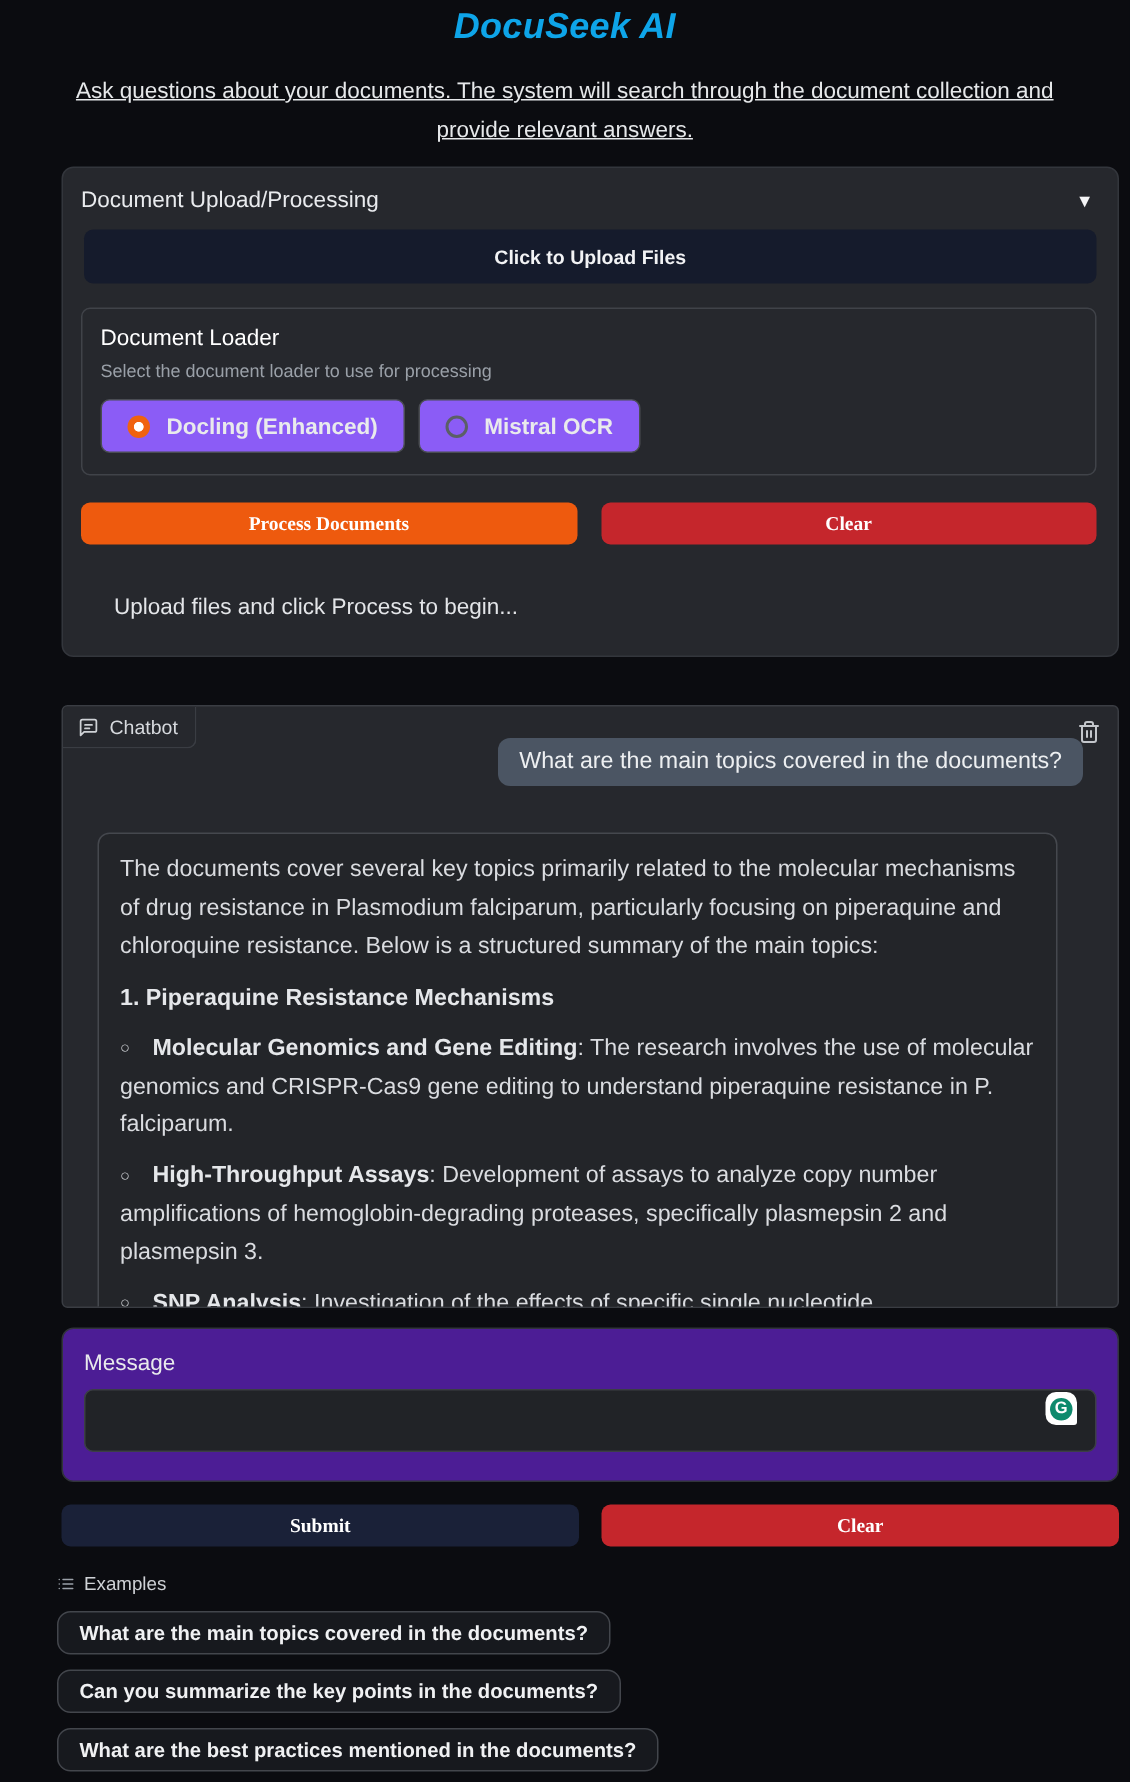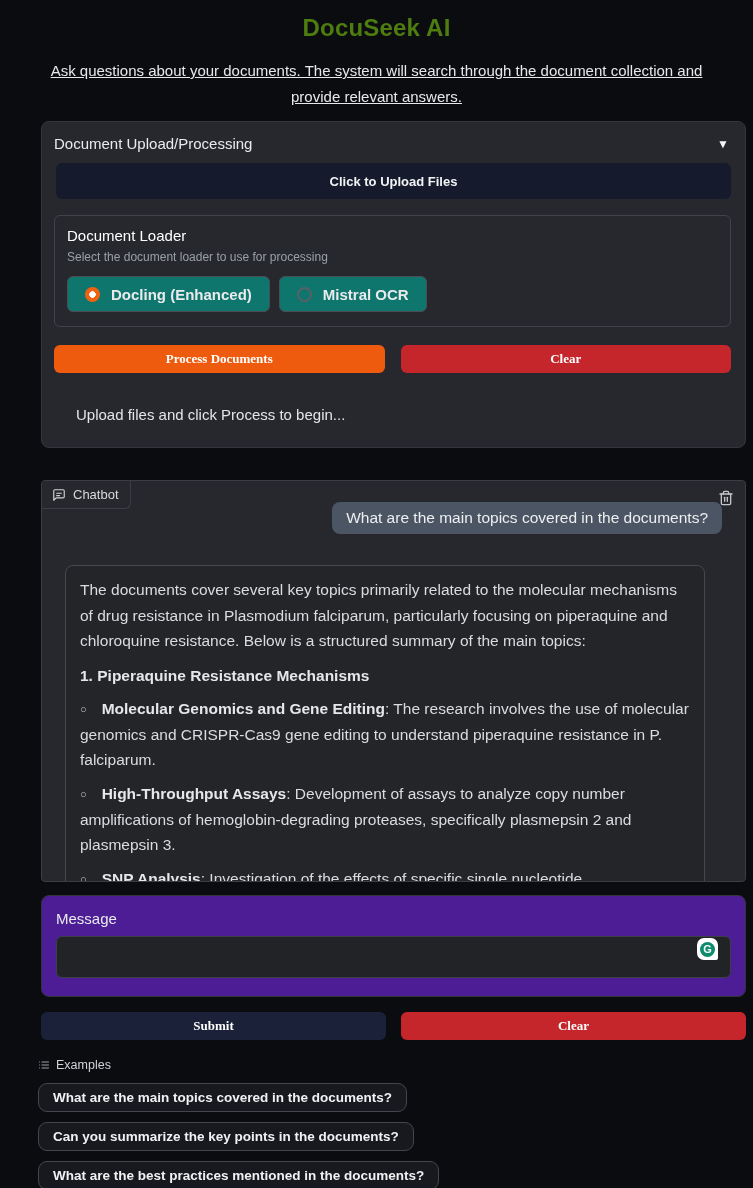--- a/index.html
+++ b/index.html
@@ -6,22 +6,22 @@
   html, body { width: 753px; height: 1188px; overflow: hidden; }
   body {
     background: #0b0c10;
     font-family: "Liberation Sans", "DejaVu Sans", sans-serif;
     color: #e6e8ea;
   }
   .page { width: 753px; height: 1188px; position: relative; }
 
   
   .app-title {
-    padding-top: 14px; text-align: center;
-    font-size: 24px; font-weight: 700; color: #4d7c0f; letter-spacing: 0.2px;
+    padding-top: 4px; text-align: center;
+    font-size: 24px; font-weight: 700; color: #0ea5e9; letter-spacing: 0.2px; font-style: italic;
   }
   .app-desc {
     margin: 16px auto 0; max-width: 700px; text-align: center;
     font-size: 15px; line-height: 1.7; color: #e6e8ea; text-decoration: underline;
   }
 
   
   .col { margin-left: 41px; margin-right: 7px; }
 
   
@@ -42,21 +42,21 @@
   }
   .loader-box {
     margin: 16px 14px 0 12px; border: 1px solid #404349; border-radius: 6px;
     padding: 11px 12px 14px;
   }
   .loader-label { font-size: 15px; color: #ffffff; }
   .loader-info { margin-top: 6px; font-size: 12px; color: #9aa0a8; }
   .radio-row { margin-top: 12px; display: flex; gap: 9px; }
   .radio-opt {
     display: flex; align-items: center; gap: 11px; height: 36px; padding: 0 17px;
-    border: 1px solid #4a4d53; border-radius: 6px; background: #0f766e;
+    border: 1px solid #4a4d53; border-radius: 6px; background: #8b5cf6;
     font-size: 15px; font-weight: 600; color: #e9eaec; cursor: pointer;
   }
   .radio-dot {
     width: 15px; height: 15px; border-radius: 50%;
     border: 2px solid #5b5f66; background: transparent; flex: 0 0 auto;
   }
   .radio-opt.selected .radio-dot {
     border: 0; background: radial-gradient(circle, #ffffff 0 3px, #f0620f 3.5px);
   }
   .btn-row { margin: 18px 14px 0 12px; display: flex; gap: 16px; }

